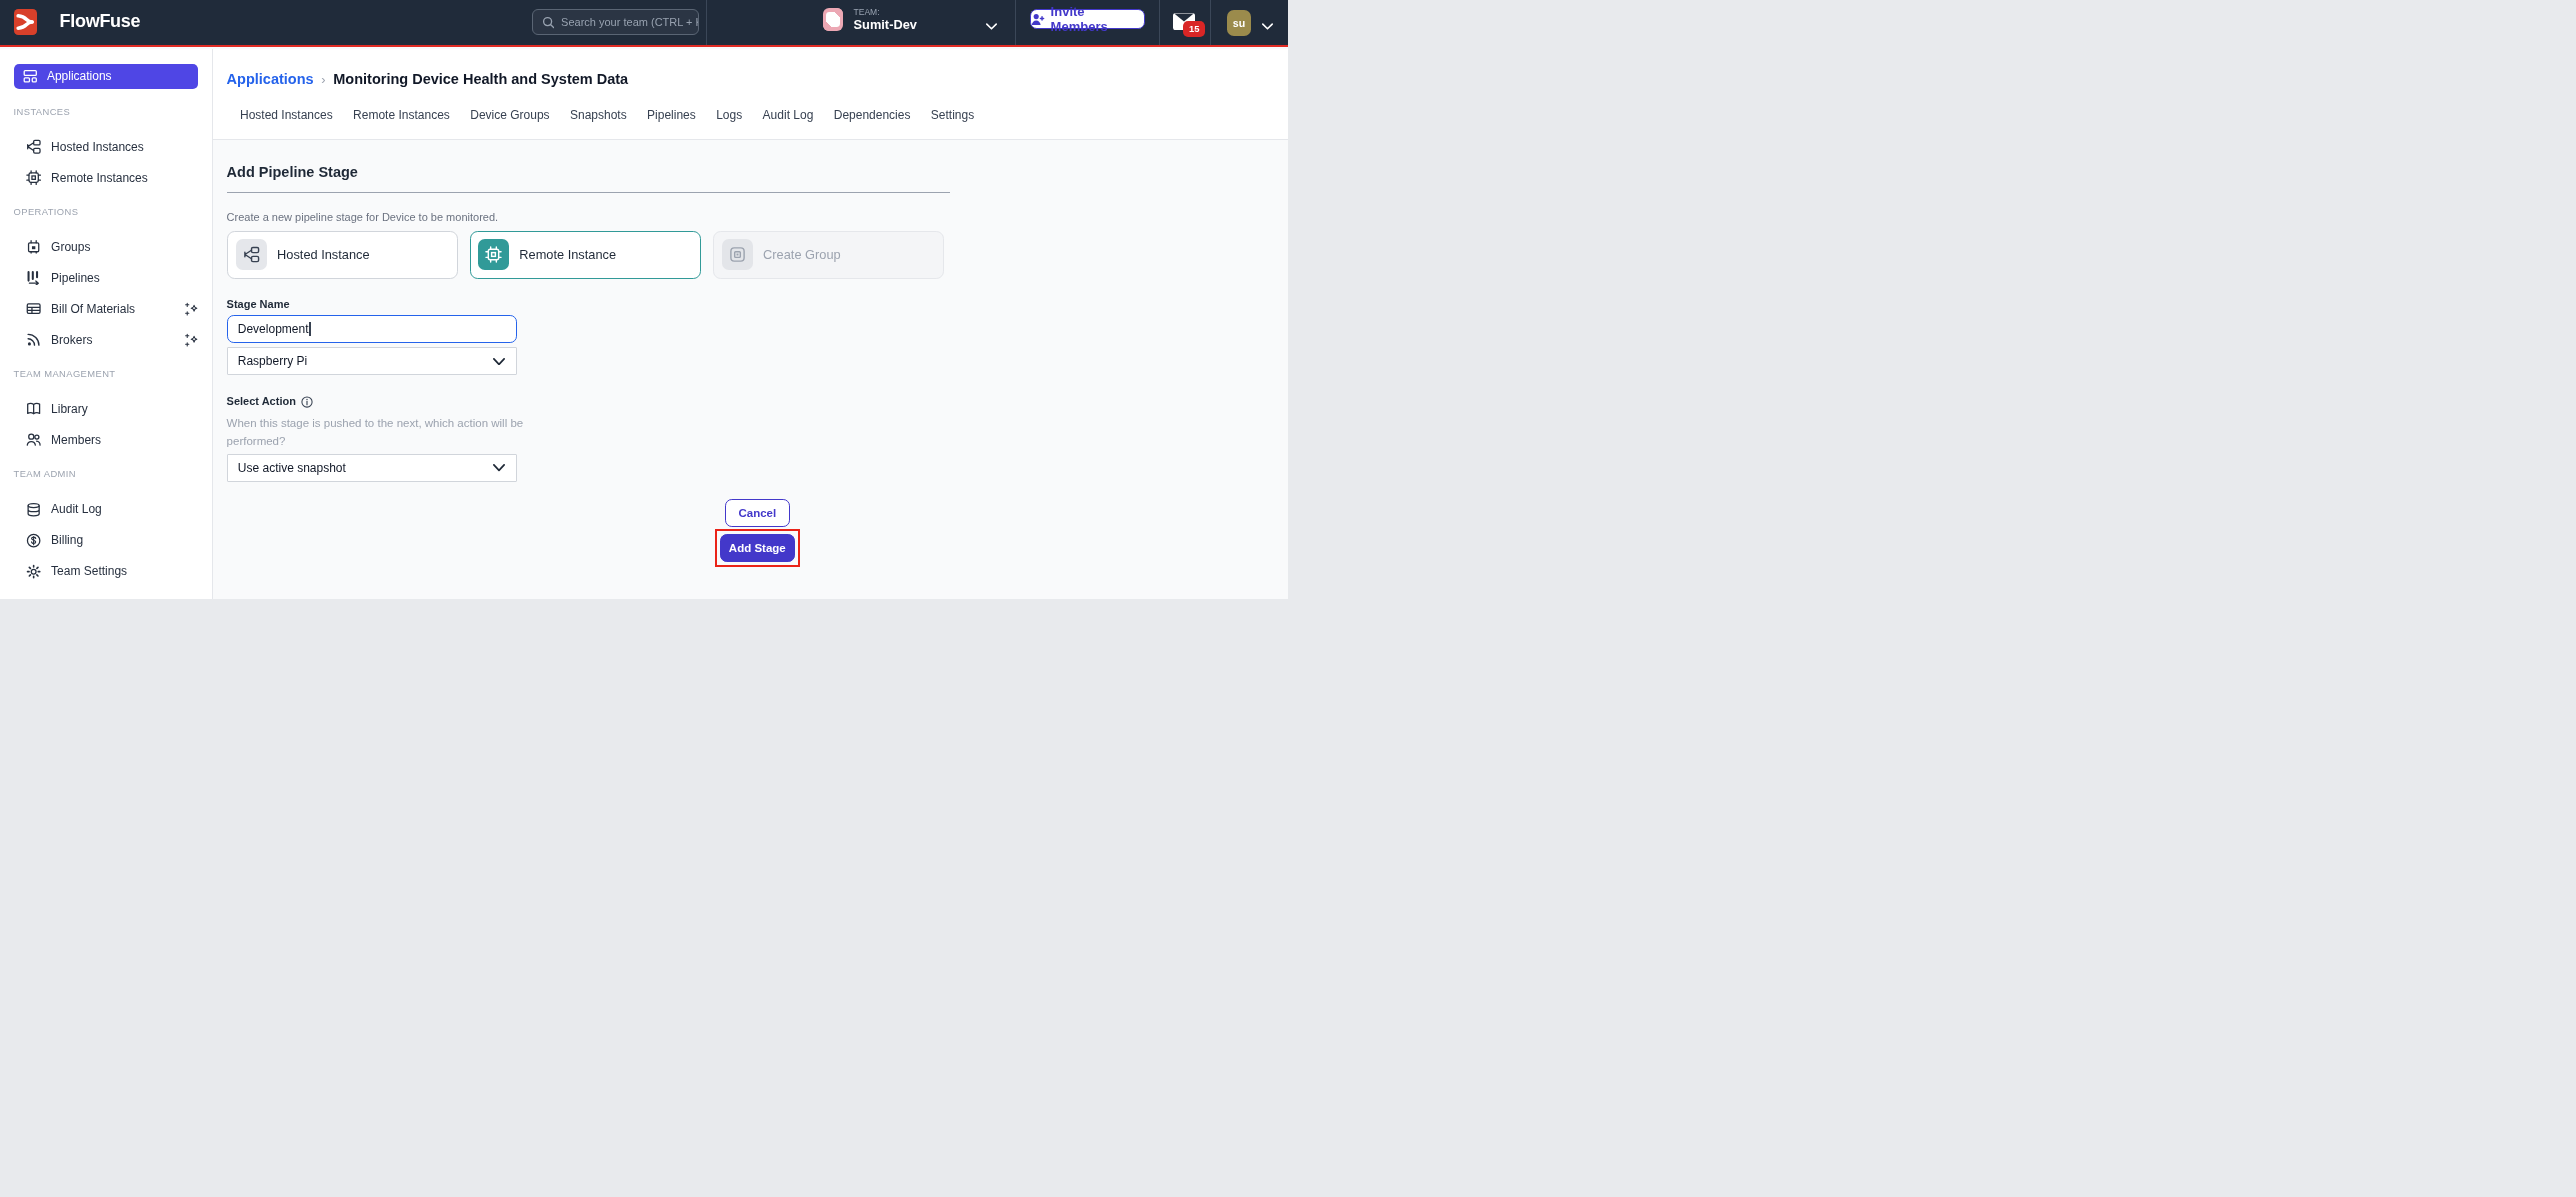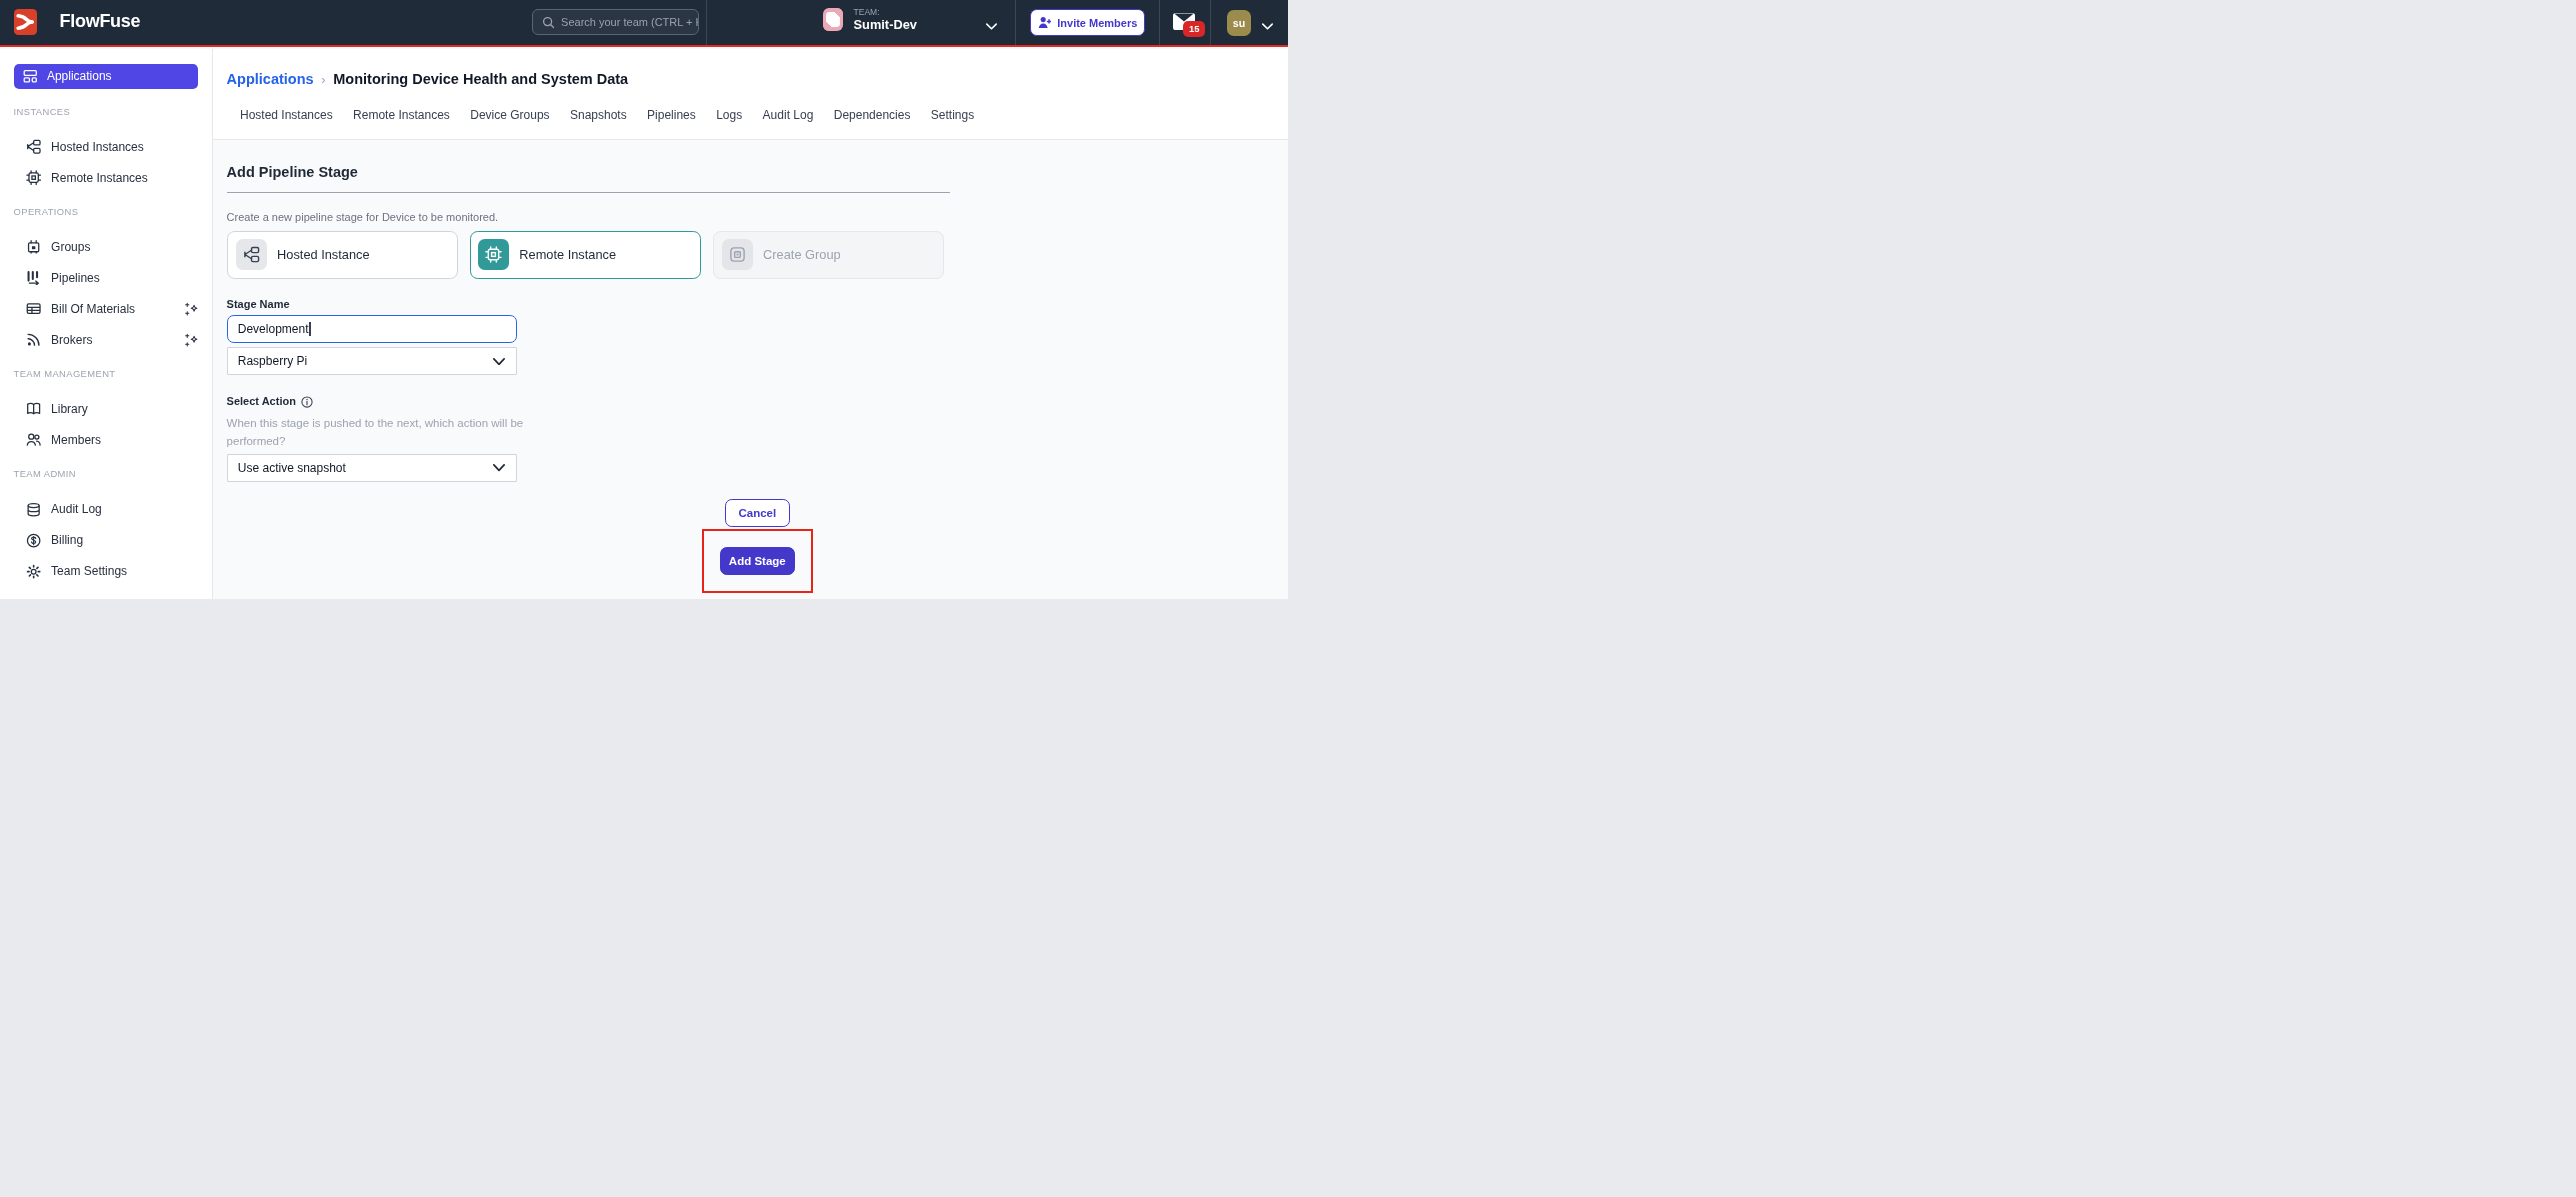--- a/index.html
+++ b/index.html
@@ -22,23 +22,23 @@
   .team-avatar::before { content:""; position:absolute; inset:4.3px 3.4px; background:#fff; border-radius:3.4px; }
   .team-avatar::after { content:""; position:absolute; inset:0;
       background:
         conic-gradient(from 45deg at 10.2px 2.6px, #eca8b4 0 25%, transparent 0 100%),
         conic-gradient(from 225deg at 10.2px 20.4px, #eca8b4 0 25%, transparent 0 100%);
   }
   .team-texts { margin-left:10.2px; display:flex; flex-direction:column; line-height:1; }
   .team-label { color:#9aa4b2; font-size:8.5px; margin-bottom:2.6px; }
   .team-name { color:#ffffff; font-size:12.8px; font-weight:600; }
   .nav-chevron { position:absolute; top:19px; }
-  .invite-btn { position:absolute; left:1030px; top:9.4px; width:115px; height:27px; background:#ffffff;
+  .invite-btn { position:absolute; left:1030px; top:9.4px; width:115px; height:20px; background:#ffffff;
                 border:1.7px solid #4338ca; border-radius:6.8px; display:flex; align-items:center; justify-content:center;
-                gap:6px; color:#4338ca; font-size:11px; font-weight:700; cursor:pointer; }
+                gap:6px; color:#4338ca; font-size:13px; font-weight:700; cursor:pointer; }
   .mail { position:absolute; left:1173px; top:12.8px; width:22px; height:17px; cursor:pointer; }
   .mail-badge { position:absolute; left:10.2px; top:8.5px; min-width:22px; height:15.3px; background:#d92626;
                 border-radius:5.1px; color:#fff; font-size:9.4px; font-weight:700; display:flex; align-items:center;
                 justify-content:center; padding:0 3.4px; }
   .user-avatar { position:absolute; left:1227px; top:10.2px; width:24px; height:25.6px; border-radius:6.8px;
                  background:#9b8b4c; color:#fff; font-size:10.6px; font-weight:700; display:flex;
                  align-items:center; justify-content:center; cursor:pointer; }
 
   
   .sidebar { position:absolute; top:49px; left:0; bottom:0; width:213px; background:#ffffff;
@@ -88,21 +88,21 @@
   .select { margin-top:4.3px; width:290px; height:28px; background:#fff; border:0.9px solid #d1d5db;
             border-radius:1px; display:flex; align-items:center; justify-content:space-between;
             padding:0 10.2px; font-size:12px; color:#111827; cursor:pointer; }
   .helper { margin-top:5.1px; font-size:11.5px; line-height:18px; color:#9ca3af; max-width:317px; }
 
   .btn-row { margin-top:17px; display:flex; align-items:center; gap:2px;flex-direction:column; }
   .btn { height:28px; border-radius:6.8px; font-size:11.5px; font-weight:700; display:flex;
          align-items:center; justify-content:center; cursor:pointer; }
   .btn-cancel { width:65px; background:#fff; border:1.3px solid #4338ca; color:#4338ca; }
   .btn-submit { width:75px; background:#4338ca; border:1.3px solid #4338ca; color:#fff; }
-  .red-highlight { border:2.6px solid #ea2318; padding:16px; }
+  .red-highlight { border:2.6px solid #ea2318; padding:3px; }
 </style>
 </head>
 <body>
 
 <div class="page">
 
   <header class="navbar">
     <div class="logo">
       <div class="logo-tile">
         <svg width="19" height="22" viewBox="0 0 26 30" fill="none">

